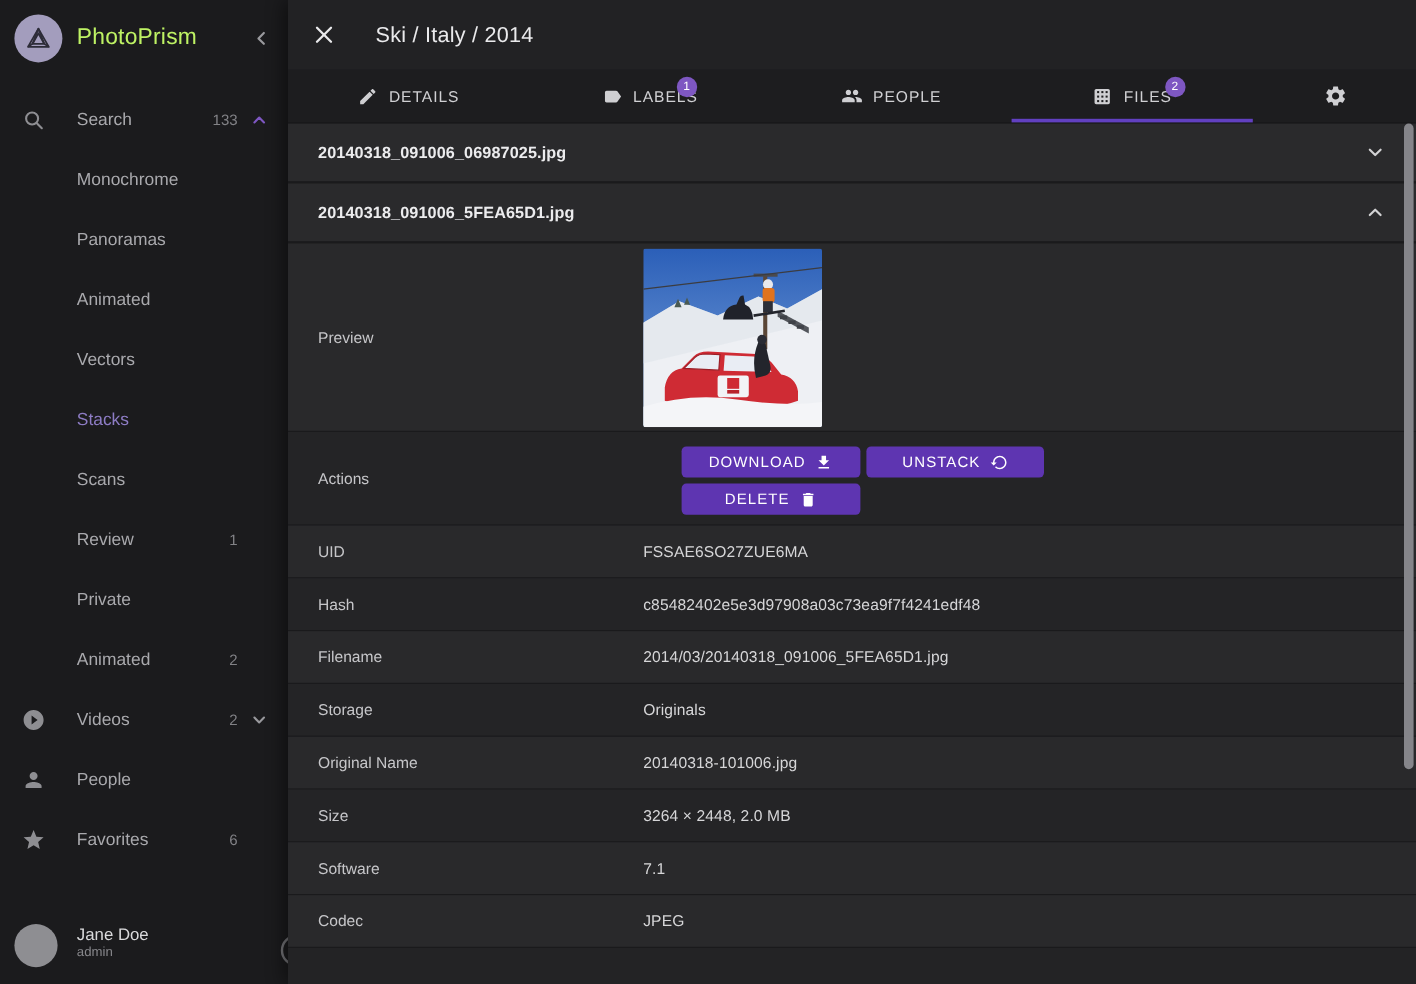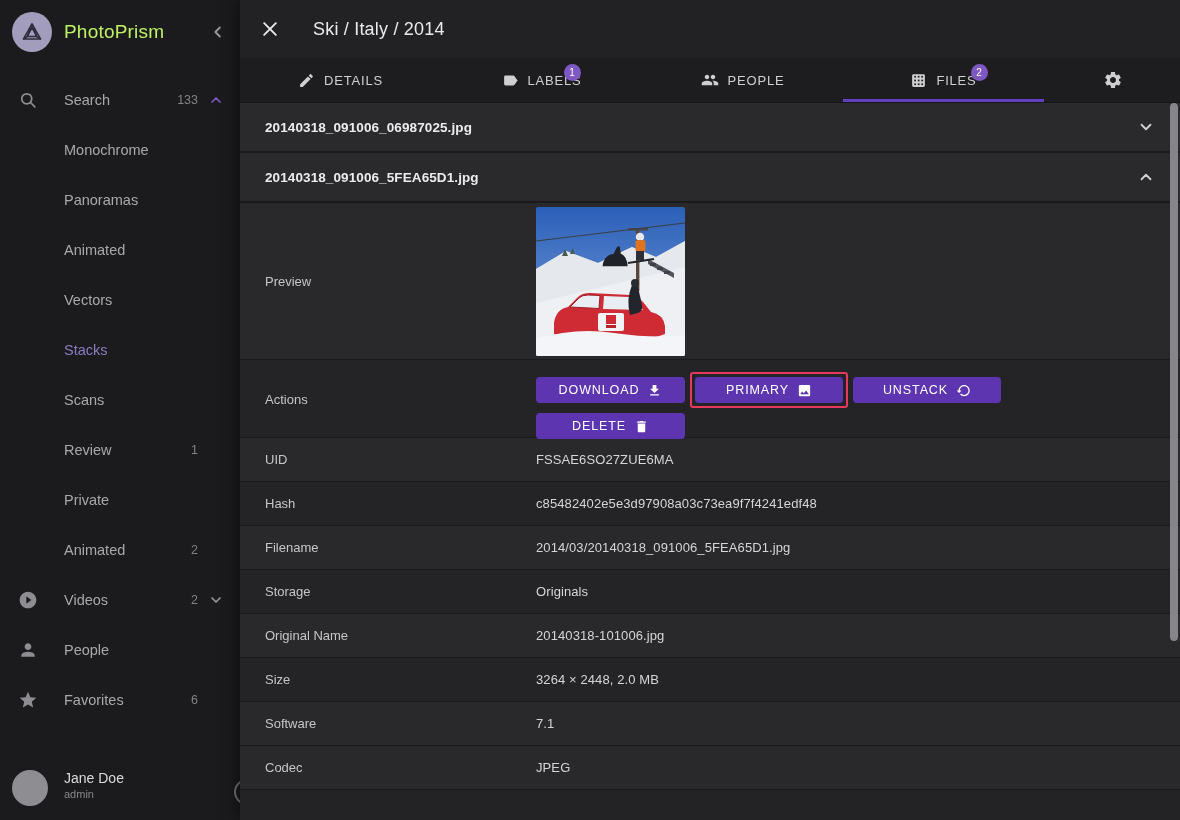--- a/index.html
+++ b/index.html
@@ -72,21 +72,21 @@
   .drow.a{background:var(--row-a);}
   .drow.b{background:var(--row-b);}
   .dlabel{padding-left:25px;font-size:13px;color:var(--txt-label);}
   .dvalue{font-size:13px;color:var(--txt-main);letter-spacing:.1px;}
 
   .preview-row{height:157px;}
   .preview-frame{width:149px;height:149px;margin:4px 0;border-radius:2px;overflow:hidden;cursor:pointer;}
   .actions-row{height:78px;align-items:start;}
   .actions-row .dlabel{align-self:center;}
   .btn-stack{padding-top:12px;}
-  .btn-line{display:flex;align-items:center;gap:5px;}
+  .btn-line{display:flex;align-items:flex-end;gap:5px;margin-left:32px;}
   .btn-line.second{margin-top:5px;}
   .btn{height:26px;border:none;border-radius:4px;background:var(--accent);color:#fff;font-family:inherit;
        font-size:12.5px;font-weight:500;letter-spacing:.9px;display:inline-flex;align-items:center;justify-content:center;gap:8px;cursor:pointer;}
   .btn .bicon{display:flex;color:#fff;}
   .w149{width:149px;} .w148{width:148px;}
   .hl-box{border:2px solid var(--highlight);border-radius:3px;padding:3px;display:inline-flex;}
 
   .scroll-track{position:absolute;right:0;top:103px;width:12px;bottom:0;}
   .scroll-thumb{position:absolute;right:2px;top:0;width:8px;height:538px;border-radius:4px;background:#85858a;cursor:pointer;}
 </style>
@@ -363,31 +363,20 @@
     <div class="btn-stack">
       <div class="btn-line">
         <button class="btn w149">
           <span>DOWNLOAD</span>
           <span class="bicon">
               <svg width="15" height="15" viewBox="0 0 24 24" fill="currentColor">
                 <path d="M19 9h-4V3H9v6H5l7 7 7-7zM5 18v2h14v-2H5z"></path>
               </svg>
             </span>
         </button>
-        <span class="hl-box">
-          <button class="btn w148">
-            <span>PRIMARY</span>
-            <span class="bicon">
-                <svg width="15" height="15" viewBox="0 0 24 24">
-                  <path fill="currentColor" d="M19 3H5c-1.1 0-2 .9-2 2v14c0 1.1.9 2 2 2h14c1.1 0 2-.9 2-2V5c0-1.1-.9-2-2-2z"></path>
-                  <path fill="#5e35b1" d="M8.5 13.5l2.5 3.01L14.5 12l4.5 6H5l3.5-4.5z"></path>
-                </svg>
-              </span>
-          </button>
-        </span>
         <button class="btn w148">
           <span>UNSTACK</span>
           <span class="bicon">
               <svg width="15" height="15" viewBox="0 0 24 24" fill="currentColor">
                 <path d="M13 3c-4.97 0-9 4.03-9 9H1l3.89 3.89.07.14L9 12H6c0-3.87 3.13-7 7-7s7 3.13 7 7-3.13 7-7 7c-1.93 0-3.68-.79-4.94-2.06l-1.42 1.42C8.27 19.99 10.51 21 13 21c4.97 0 9-4.03 9-9s-4.03-9-9-9z"></path>
               </svg>
             </span>
         </button>
       </div>
       <div class="btn-line second">

